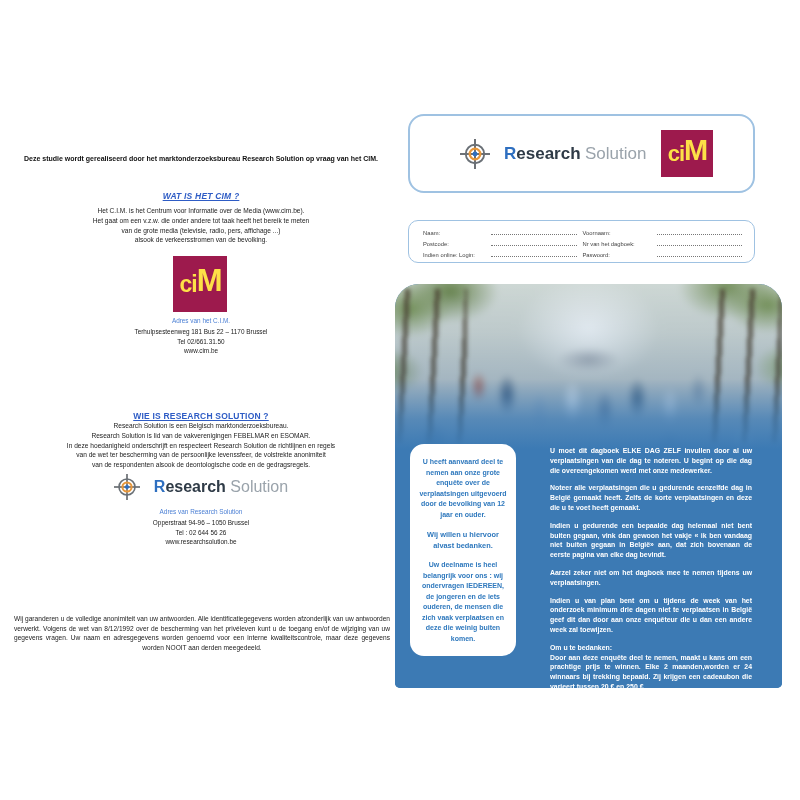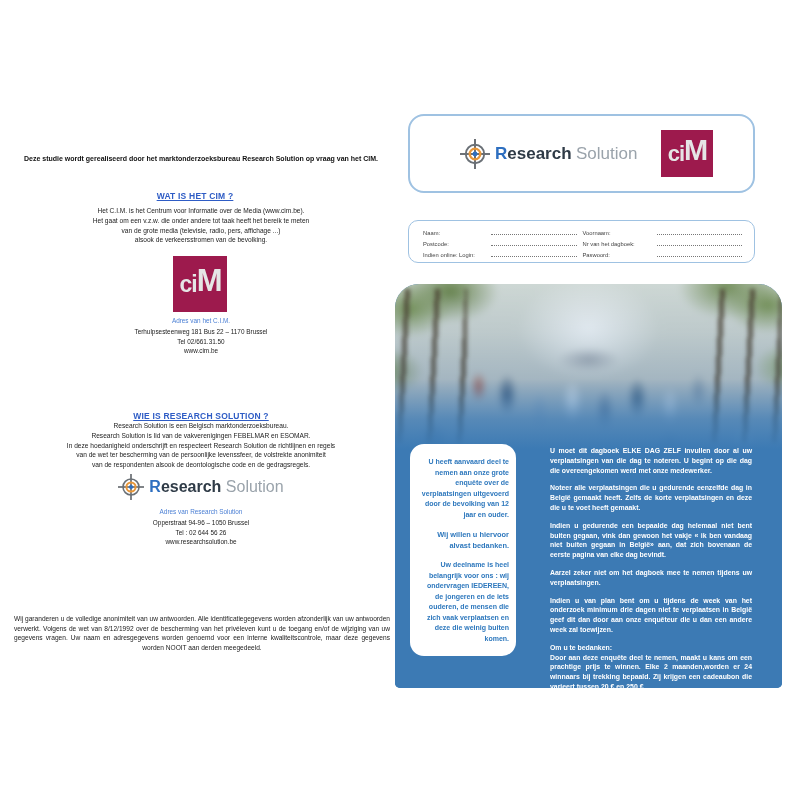--- a/index.html
+++ b/index.html
@@ -1,42 +1,42 @@
 <!DOCTYPE html>
 <html><head>
 <meta charset="utf-8">
 <style>
   * { margin:0; padding:0; box-sizing:border-box; }
   html,body { background:#ffffff; }
   body { font-family:"Liberation Sans", sans-serif; }
   .page { position:relative; width:800px; height:800px; background:#fff; overflow:hidden; }
   .intro-line { position:absolute; left:14px; top:155px; width:374px; font-size:7px; font-weight:bold; color:#111; text-align:center; }
   .sec-heading { font-size:8.5px; font-weight:bold; color:#2e5cc5; text-decoration:underline; text-align:center; letter-spacing:.2px; }
-  .h1 { position:absolute; left:8px; top:191px; width:374px; }
+  .h1 { position:absolute; left:14px; top:191px; width:374px;font-style:italic; }
   .h2 { position:absolute; left:14px; top:411px; width:374px; }
   .body-lines { position:absolute; left:14px; width:374px; font-size:6.6px; color:#222; text-align:center; line-height:1.48; }
   .p1 { top:206px; }
   .p2 { top:421px; }
   .addr-label { font-size:6.4px; color:#4a7fd4; text-align:center; }
   .addr-lines { font-size:6.4px; color:#222; text-align:center; line-height:1.5; }
   .cim-addr-label { position:absolute; left:14px; top:317px; width:374px; }
   .cim-addr { position:absolute; left:14px; top:327px; width:374px; }
   .rs-addr-label { position:absolute; left:14px; top:508px; width:374px; }
   .rs-addr { position:absolute; left:14px; top:518px; width:374px; }
   .footer-par { position:absolute; left:14px; top:614px; width:376px; font-size:6.6px; color:#222; text-align:justify; text-align-last:center; line-height:1.45; }
 
   
-  .cim-logo { background:#9d1a4d; color:#e5e5e5; display:flex; align-items:center; justify-content:center; font-weight:bold; }
+  .cim-logo { background:#9d1a4d; color:#fde047; display:flex; align-items:center; justify-content:center; font-weight:bold; }
   .cim-logo .ci { font-size:22px; letter-spacing:-1px; }
   .cim-logo .m { font-size:29px; letter-spacing:-2px; margin-top:-7px; }
   .cim-left { position:absolute; left:173px; top:256px; width:54px; height:56px; }
   .cim-left .ci { font-size:23px; } .cim-left .m { font-size:31px; }
 
   
-  .rs-logo { display:flex; align-items:center; gap:5px; }
+  .rs-logo { display:flex; align-items:center; gap:14px; }
   .rs-word1 { font-weight:bold; color:#2f3b47; }
   .rs-r { color:#2e6fc0; }
   .rs-word2 { color:#9aa3ab; }
   .rs-left { position:absolute; left:14px; top:474px; width:374px; display:flex; justify-content:center; }
   .rs-left .rs-word1, .rs-left .rs-word2 { font-size:16px; }
   .rs-hdr .rs-word1, .rs-hdr .rs-word2 { font-size:17px; }
 
   
   .header-box { position:absolute; left:408px; top:114px; width:347px; height:79px; border:2px solid #9fc2e2; border-radius:16px; background:#fff; display:flex; align-items:center; justify-content:space-between; padding:0 40px 0 50px; }
   .hdr-cim { width:52px; height:47px; }
@@ -70,21 +70,21 @@
       radial-gradient(ellipse 45px 18px at 50% 44%, rgba(120,130,145,.6), rgba(120,130,145,0) 70%),
       radial-gradient(ellipse 95px 70px at 50% 28%, #e9eef2, rgba(233,238,242,0) 75%),
       linear-gradient(180deg, #cfd9d6 0%, #c6cfcd 30%, #aebac0 60%, #9fb2c4 100%);
   }
   .trunks { position:absolute; top:5px; width:72px; height:155px; filter:blur(2px); z-index:1;
     background:repeating-linear-gradient(93deg, rgba(74,64,48,0) 0 10px, rgba(74,64,48,.8) 10px 15px, rgba(74,64,48,0) 15px 30px); }
   .trunks-left { left:0; } .trunks-right { right:0; }
   .blue-overlay { position:absolute; inset:0; z-index:2;
     background:linear-gradient(180deg, rgba(60,122,180,0) 0px, rgba(60,122,180,.12) 95px, rgba(60,122,180,.75) 135px, #3c7ab4 165px, #3c7ab4 100%); }
 
-  .info-box { position:absolute; left:15px; top:160px; width:106px; min-height:205px; z-index:3; background:#fff; border-radius:14px; padding:13px 7px 12px; color:#2e78bd; font-weight:bold; font-size:7px; line-height:1.5; text-align:right; }
+  .info-box { position:absolute; left:15px; top:160px; width:106px; min-height:205px; z-index:3; background:#fff; border-radius:14px; padding:13px 7px 12px; color:#2e78bd; font-weight:bold; font-size:7px; line-height:1.5; text-align:center; }
   .info-box p + p { margin-top:9px; }
   .info-strong { font-size:7.4px; }
 
   .diary { position:absolute; left:155px; top:162px; width:202px; z-index:3; color:#fff; font-weight:bold; font-size:6.9px; line-height:1.42; text-align:justify; }
   .diary p { margin-bottom:8px; }
   .diary .thanks-head { margin-bottom:0; }
 
   
   .xh { flex:0 0 auto; }
 </style>

